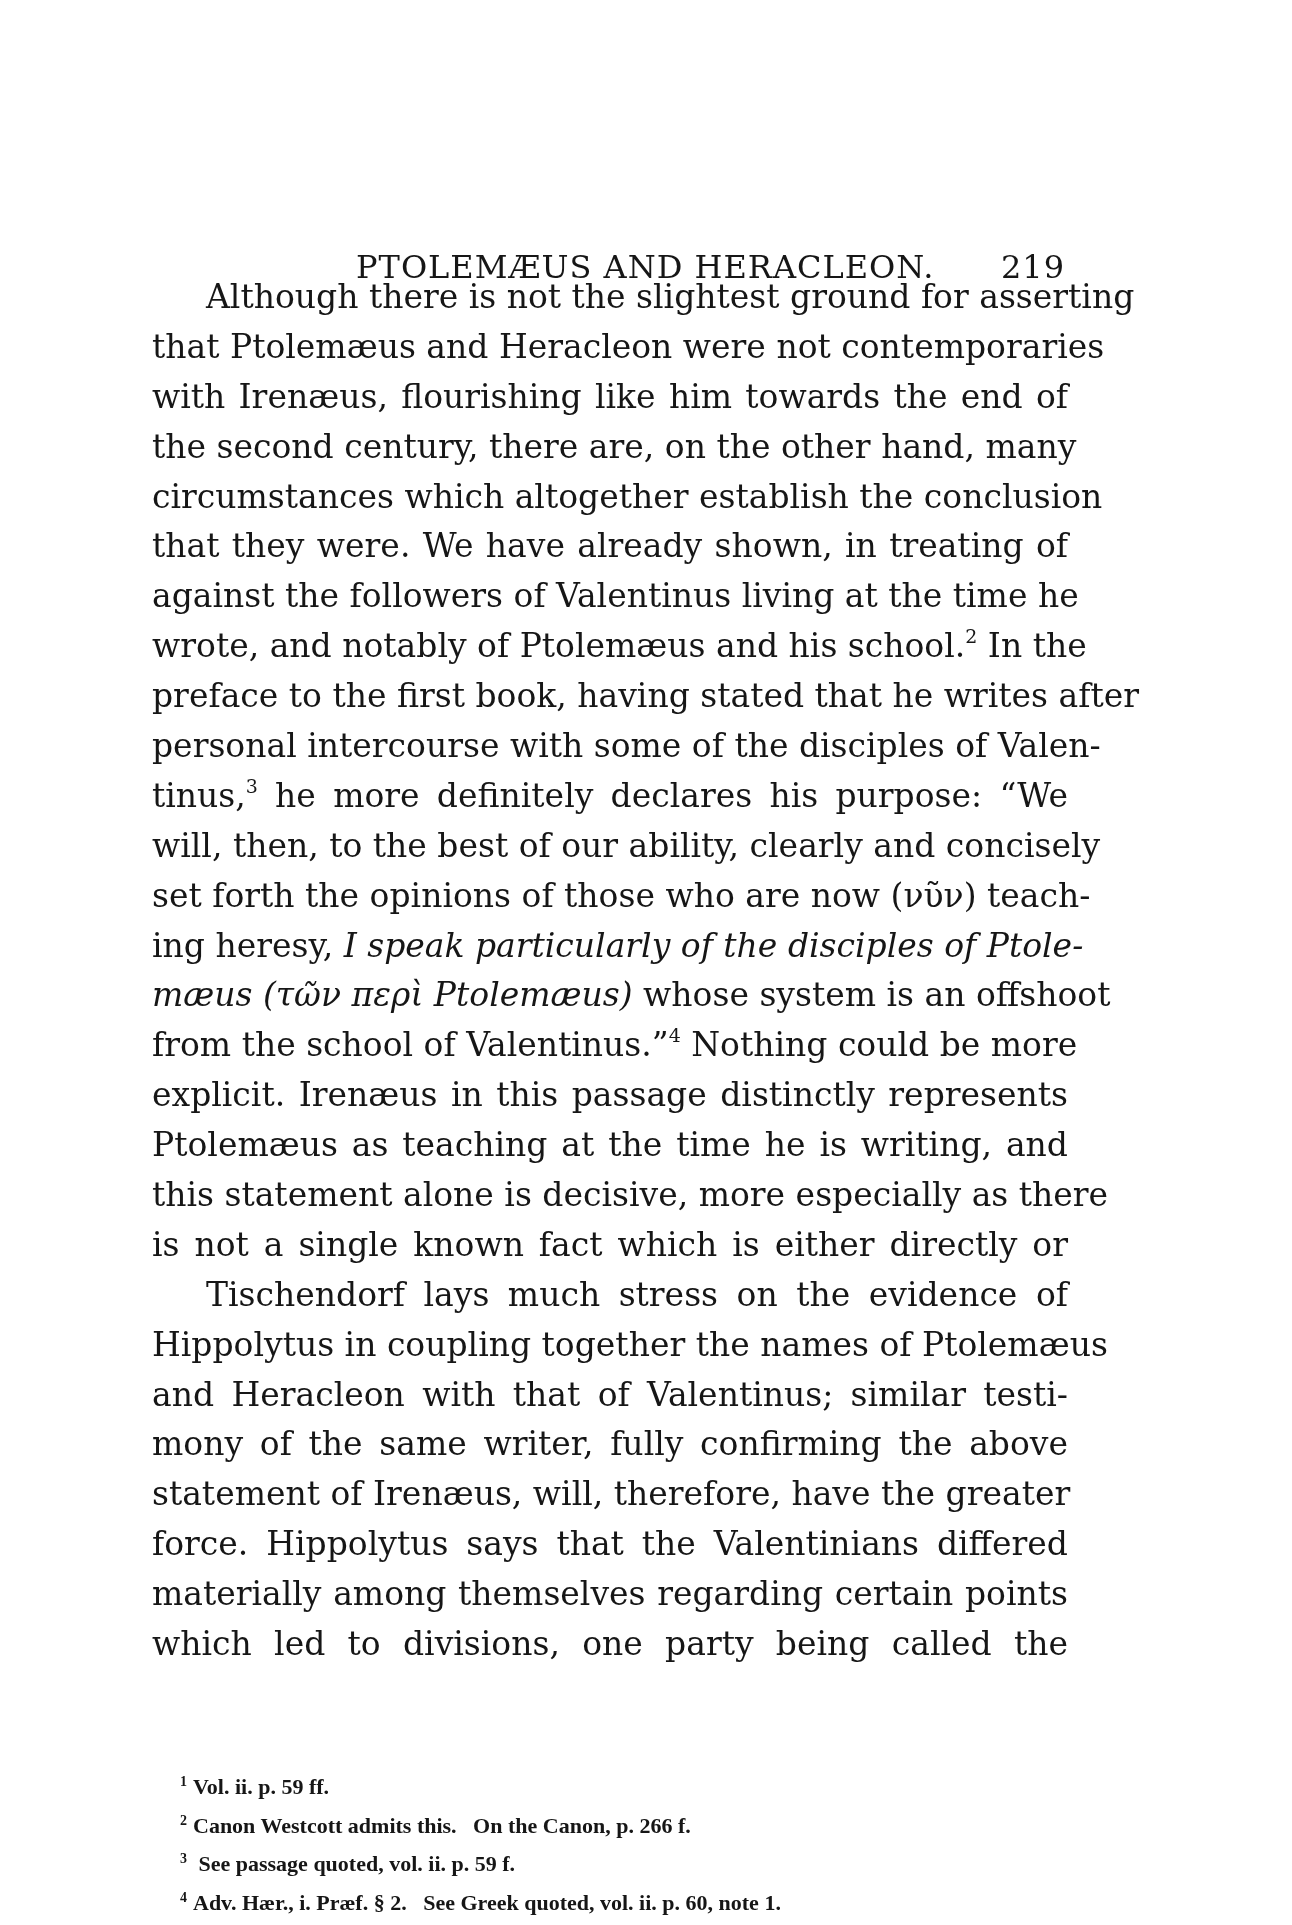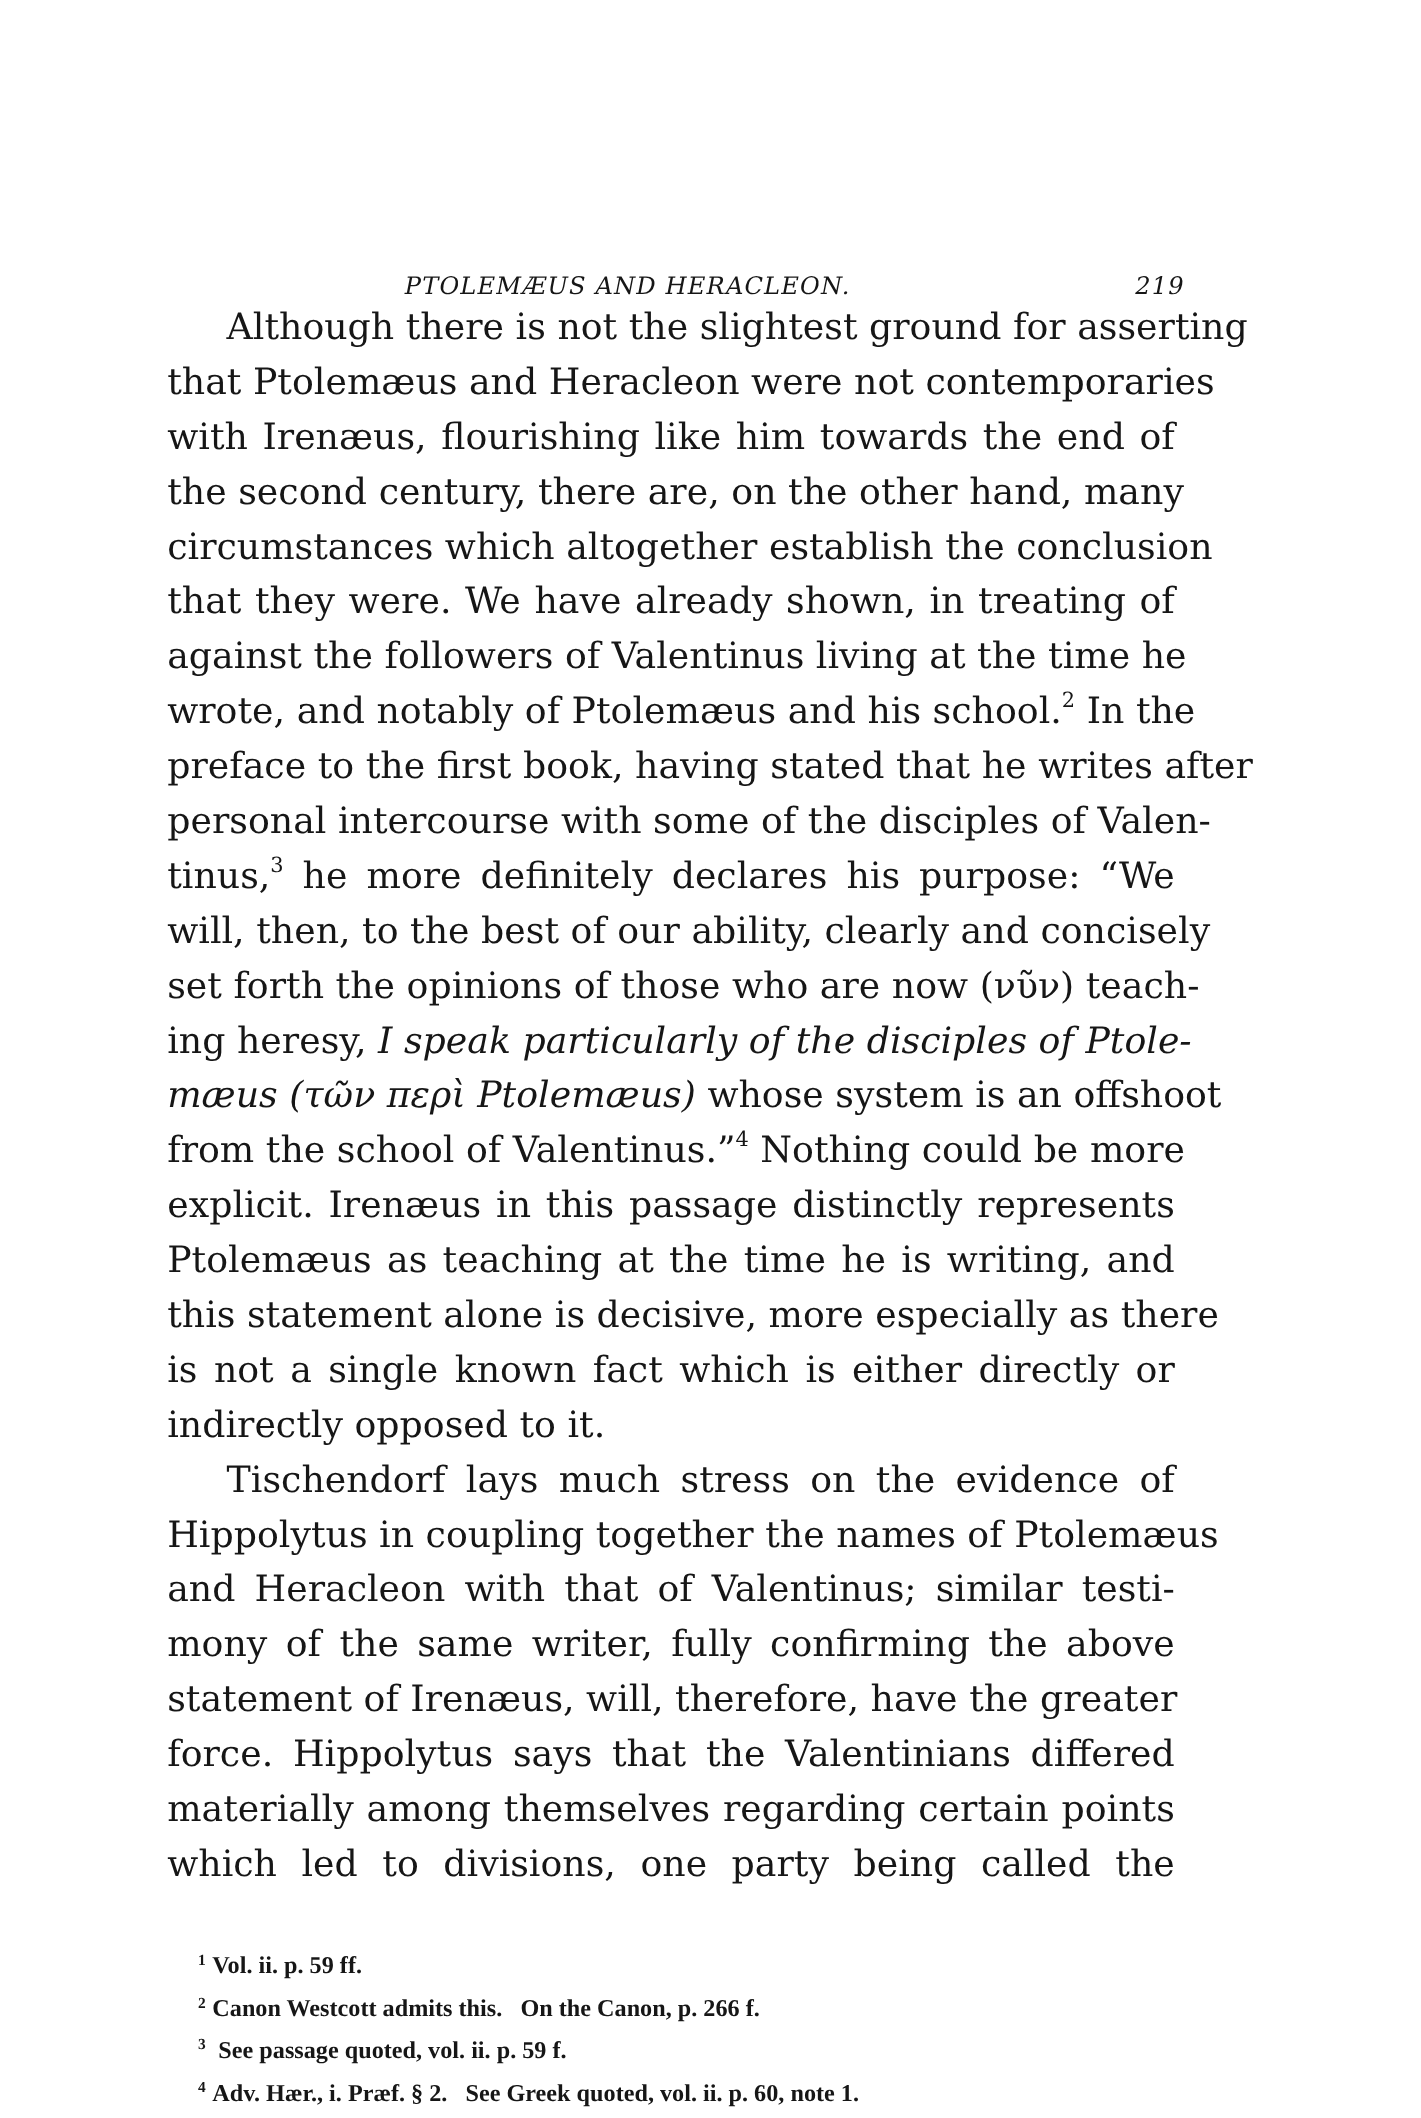--- a/index.html
+++ b/index.html
@@ -1,17 +1,17 @@
 <!DOCTYPE html>
 <html><head>
 <meta charset="utf-8">
 <style>
   html, body { margin: 0; padding: 0; background: #ffffff; }
   body { width: 1292px; height: 1925px; position: relative; overflow: hidden; color: #161616; font-family: "DejaVu Serif", "Liberation Serif", serif; }
-  .header { position: absolute; left: 161px; top: 248px; width: 916px; height: 40px; font-size: 22px; letter-spacing: 1px; font-style: italic; }
+  .header { position: absolute; left: 149px; top: 248px; width: 916px; height: 40px; font-size: 32px; letter-spacing: 1px; }
   .header .title { position: absolute; left: 207px; top: 0; }
   .header .pageno { position: absolute; right: 0; top: 0; }
   .body { position: absolute; left: 152px; top: 272px; width: 916px; }
   .line { height: 49.9px; line-height: 49.9px; font-size: 33px; white-space: nowrap; text-align: justify; text-align-last: justify; overflow: visible; }
   .line.last { text-align-last: left; }
   .line.indent { padding-left: 54px; }
   .line i { }
   sup { font-size: 19px; line-height: 0; vertical-align: 14px; }
   .footnotes { position: absolute; left: 180px; top: 1768px; width: 900px; }
   .fn { height: 38.5px; line-height: 38.5px; font-size: 22px; font-weight: bold; font-family: "Liberation Serif", serif; white-space: nowrap; }
@@ -39,21 +39,20 @@
     <div class="line"><span>tinus,</span><sup>3</sup><span> he more definitely declares his purpose: “We</span></div>
     <div class="line"><span>will, then, to the best of our ability, clearly and concisely</span></div>
     <div class="line"><span>set forth the opinions of those who are now (νῦν) teach-</span></div>
     <div class="line"><span>ing heresy, </span><i>I speak particularly of the disciples of Ptole-</i></div>
     <div class="line"><i>mæus (τῶν περὶ Ptolemæus)</i><span> whose system is an offshoot</span></div>
     <div class="line"><span>from the school of Valentinus.”</span><sup>4</sup><span> Nothing could be more</span></div>
     <div class="line"><span>explicit. Irenæus in this passage distinctly represents</span></div>
     <div class="line"><span>Ptolemæus as teaching at the time he is writing, and</span></div>
     <div class="line"><span>this statement alone is decisive, more especially as there</span></div>
     <div class="line"><span>is not a single known fact which is either directly or</span></div>
-    <div class="line last"><span>indirectly opposed to it.</span></div>
     <div class="line indent"><span>Tischendorf lays much stress on the evidence of</span></div>
     <div class="line"><span>Hippolytus in coupling together the names of Ptolemæus</span></div>
     <div class="line"><span>and Heracleon with that of Valentinus; similar testi-</span></div>
     <div class="line"><span>mony of the same writer, fully confirming the above</span></div>
     <div class="line"><span>statement of Irenæus, will, therefore, have the greater</span></div>
     <div class="line"><span>force. Hippolytus says that the Valentinians differed</span></div>
     <div class="line"><span>materially among themselves regarding certain points</span></div>
     <div class="line"><span>which led to divisions, one party being called the</span></div>
   </div>
 

